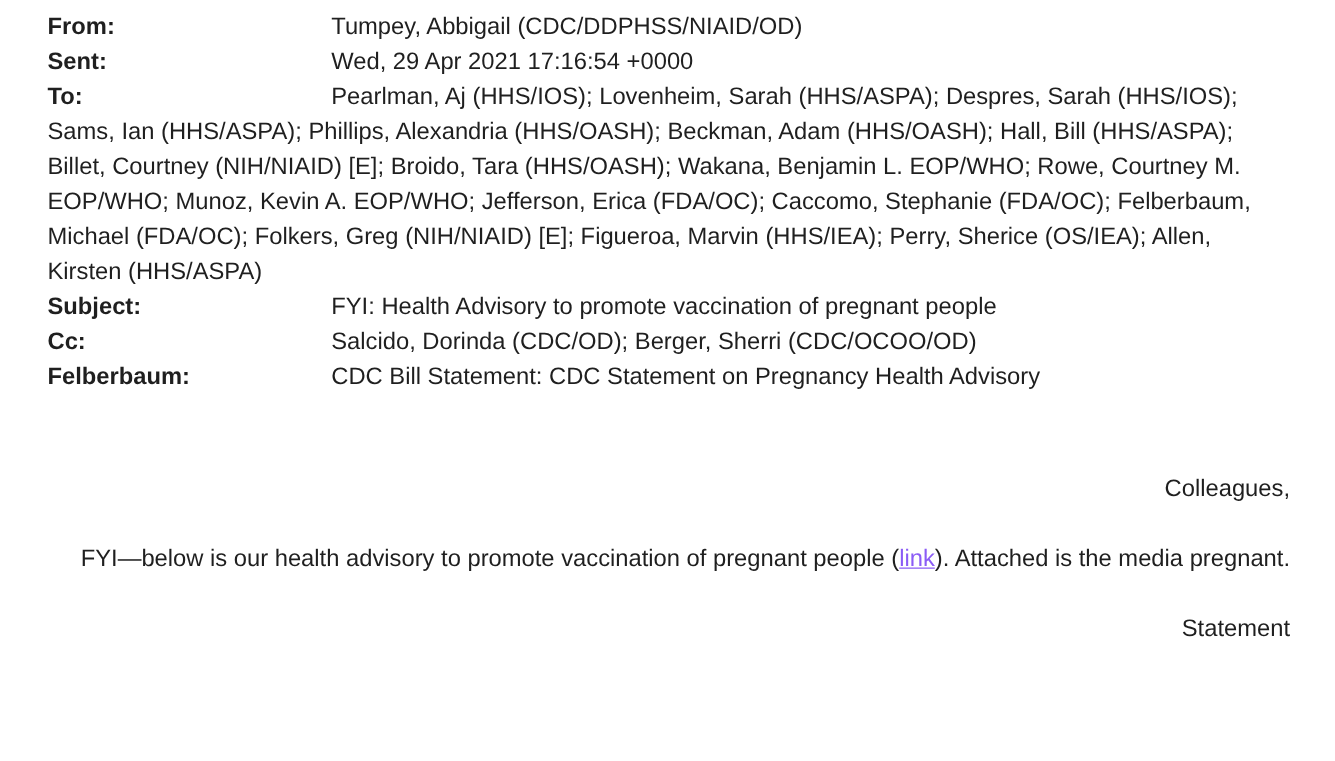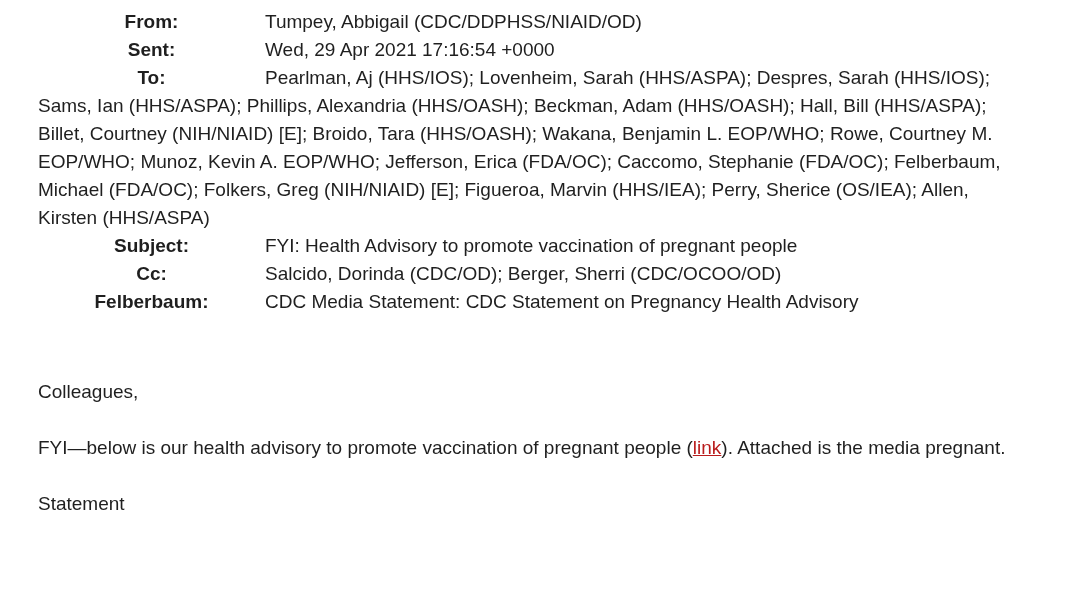--- a/index.html
+++ b/index.html
@@ -3,38 +3,38 @@
 <meta charset="utf-8">
 <style>
   html, body { margin: 0; padding: 0; background: #ffffff; }
   body {
     width: 1068px; height: 609px; overflow: hidden;
     font-family: "Liberation Sans", sans-serif;
     font-size: 19px; line-height: 28px; color: #1f1f1f;
   }
   .page { padding: 8px 36px 0 38px; }
   .hrow { margin: 0; }
-  .hlabel { font-weight: bold; display: inline-block; width: 227px; vertical-align: top; text-align: center; }
-  .body-block p { margin: 0; }
+  .hlabel { font-weight: bold; display: inline-block; width: 227px; vertical-align: top; }
+  .body-block p { margin: 0; text-align: right; }
   .greeting { margin-top: 62px !important; }
   .bp { margin-top: 28px !important; }
-  a.inline-link { color: #b91c1c; text-decoration: underline; cursor: pointer; margin-top: 44px; }
+  a.inline-link { color: #8b5cf6; text-decoration: underline; cursor: pointer; margin-top: 44px; }
 </style>
 </head>
 <body>
 
 <div class="page">
 
   <div class="header-block">
     <p class="hrow"><span class="hlabel">From:</span><span class="hvalue">Tumpey, Abbigail (CDC/DDPHSS/NIAID/OD)</span></p>
     <p class="hrow"><span class="hlabel">Sent:</span><span class="hvalue">Wed, 29 Apr 2021 17:16:54 +0000</span></p>
     <p class="hrow"><span class="hlabel">To:</span><span class="hvalue">Pearlman, Aj (HHS/IOS); Lovenheim, Sarah (HHS/ASPA); Despres, Sarah (HHS/IOS); Sams, Ian (HHS/ASPA); Phillips, Alexandria (HHS/OASH); Beckman, Adam (HHS/OASH); Hall, Bill (HHS/ASPA); Billet, Courtney (NIH/NIAID) [E]; Broido, Tara (HHS/OASH); Wakana, Benjamin L. EOP/WHO; Rowe, Courtney M. EOP/WHO; Munoz, Kevin A. EOP/WHO; Jefferson, Erica (FDA/OC); Caccomo, Stephanie (FDA/OC); Felberbaum, Michael (FDA/OC); Folkers, Greg (NIH/NIAID) [E]; Figueroa, Marvin (HHS/IEA); Perry, Sherice (OS/IEA); Allen, Kirsten (HHS/ASPA)</span></p>
     <p class="hrow"><span class="hlabel">Subject:</span><span class="hvalue">FYI: Health Advisory to promote vaccination of pregnant people</span></p>
     <p class="hrow"><span class="hlabel">Cc:</span><span class="hvalue">Salcido, Dorinda (CDC/OD); Berger, Sherri (CDC/OCOO/OD)</span></p>
-    <p class="hrow"><span class="hlabel">Felberbaum:</span><span class="hvalue">CDC Media Statement: CDC Statement on Pregnancy Health Advisory</span></p>
+    <p class="hrow"><span class="hlabel">Felberbaum:</span><span class="hvalue">CDC Bill Statement: CDC Statement on Pregnancy Health Advisory</span></p>
   </div>
 
   <div class="body-block">
     <p class="greeting">Colleagues,</p>
     <p class="bp"><span>FYI—below is our health advisory to promote vaccination of pregnant people (</span><a class="inline-link" href="#">link</a><span>). Attached is the media pregnant.</span></p>
     <p class="bp">Statement</p>
   </div>
 
 </div>
 

